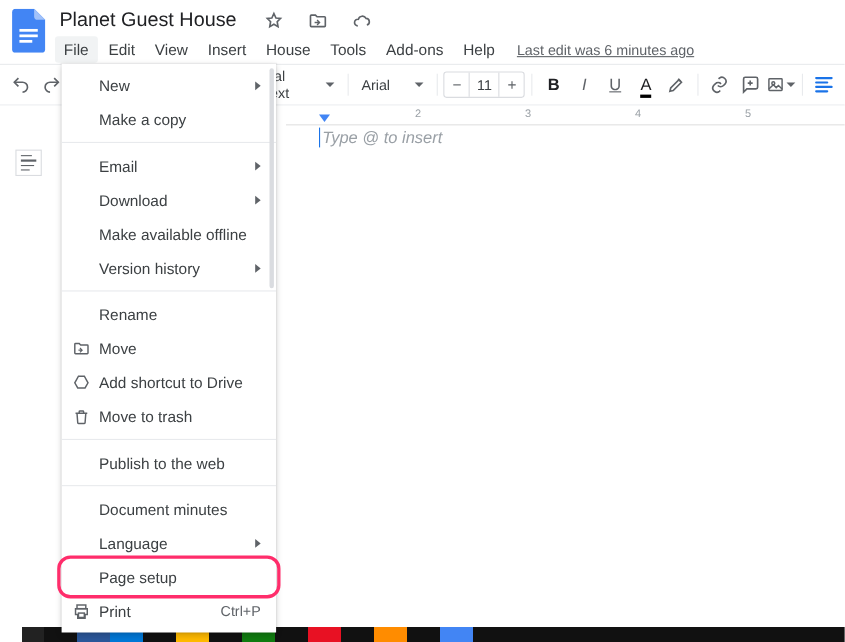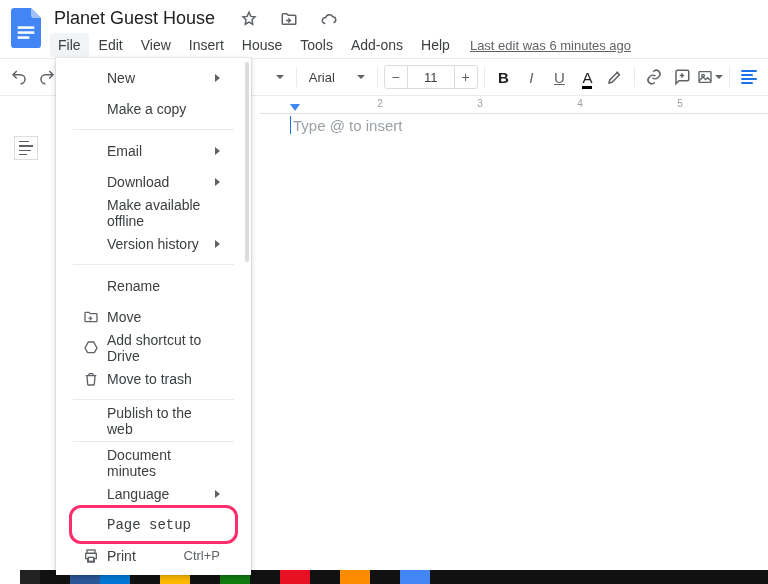--- a/index.html
+++ b/index.html
@@ -80,21 +80,21 @@
   }
   .tb-sep { width:1px; height:20px; background: var(--divider); margin: 0 4px; }
   .tb-select {
     display:flex; align-items:center; gap:22px;
     padding: 0 6px; height:26px;
     color: var(--text);
   }
   .caret { width:0;height:0;border-left:4px solid transparent;border-right:4px solid transparent;border-top:4px solid #5f6368; }
   .fontsize-group { display:flex; align-items:center; border:1px solid #dadce0; border-radius:3px; height:24px; }
   .fontsize-group .pm { width:22px; text-align:center; color:var(--text-light); font-size:14px; }
-  .fontsize-group .val { width:48px; text-align:center; color:var(--text); font-size:13px; border-left:1px solid #dadce0; border-right:1px solid #dadce0; height:100%; display:flex; align-items:center; justify-content:center;}
+  .fontsize-group .val { width:28px; text-align:center; color:var(--text); font-size:13px; border-left:1px solid #dadce0; border-right:1px solid #dadce0; height:100%; display:flex; align-items:center; justify-content:center;}
   .tb-glyph { font-family: Arial; font-size:15px; color:var(--text-light); }
   .bold { font-weight:700; color:#202124; }
   .italic { font-style:italic; }
   .underline { text-decoration: underline; }
   .color-A { position:relative; font-size:15px; color:#202124; }
   .color-A::after { content:""; position:absolute; left:0; right:0; bottom:-3px; height:3px; background:#000; }
   .highlighter svg{ width:18px;height:18px; }
   .align-lines { display:flex; flex-direction:column; gap:2px; }
   .align-lines span { display:block; height:2px; background:#1a73e8; border-radius:1px; }
   .align-lines span:nth-child(1){width:16px;}
@@ -145,21 +145,21 @@
     width:1px; height:18px; background:#1a73e8; margin-right:2px;
   }
 
   
   .dropdown {
     position:absolute;
     top:58px; left:56px;
     width:195px;
     background:#fff;
     box-shadow: 0 2px 6px rgba(0,0,0,.2), 0 0 0 1px rgba(0,0,0,.05);
-    padding: 4px 17px;
+    padding: 4px 0;
     z-index: 50;
     max-height: 520px;
   }
   .dd-scroll-indicator {
     position:absolute; right:2px; top:4px; bottom:4px; width:4px;
   }
   .dd-scroll-indicator::before {
     content:""; position:absolute; top:0; width:4px; height:200px; background:#dadce0; border-radius:2px;
   }
   .dd-item {
@@ -182,21 +182,20 @@
   .dd-item .sub-caret {
     margin-left:auto;
     width:0;height:0;border-top:4px solid transparent;border-bottom:4px solid transparent;border-left:5px solid #5f6368;
   }
   .dd-divider { height:1px; background:#e8eaed; margin:5px 0; }
   .dd-item.highlighted {
     outline: 3px solid var(--highlight);
     outline-offset: 1px;
     border-radius: 8px;
     z-index:2;
-    font-family:Liberation Mono, monospace;
   }
 
   
   .taskbar {
     position:absolute; left:0; right:0; bottom:0; height:14px;
     background:#111;
     display:flex; align-items:center;
   }
   .taskbar .seg { height:100%; }
 </style>
@@ -340,21 +339,21 @@
   </div>
   <div class="ruler">
     <div class="indent"></div>
     <span class="tick" style="left:120px">2</span>
     <span class="tick" style="left:220px">3</span>
     <span class="tick" style="left:320px">4</span>
     <span class="tick" style="left:420px">5</span>
   </div>
   <div class="page-content">
     <div class="cursor"></div>
-    <span style="">Type @ to insert</span>
+    <span style="font-style:italic">Type @ to insert</span>
   </div>
 </div>
 
 <div class="dropdown">
   <div class="dd-scroll-indicator"></div>
 
   <div class="dd-item">
       <span>New</span>
       <span class="sub-caret"></span>
     </div>

